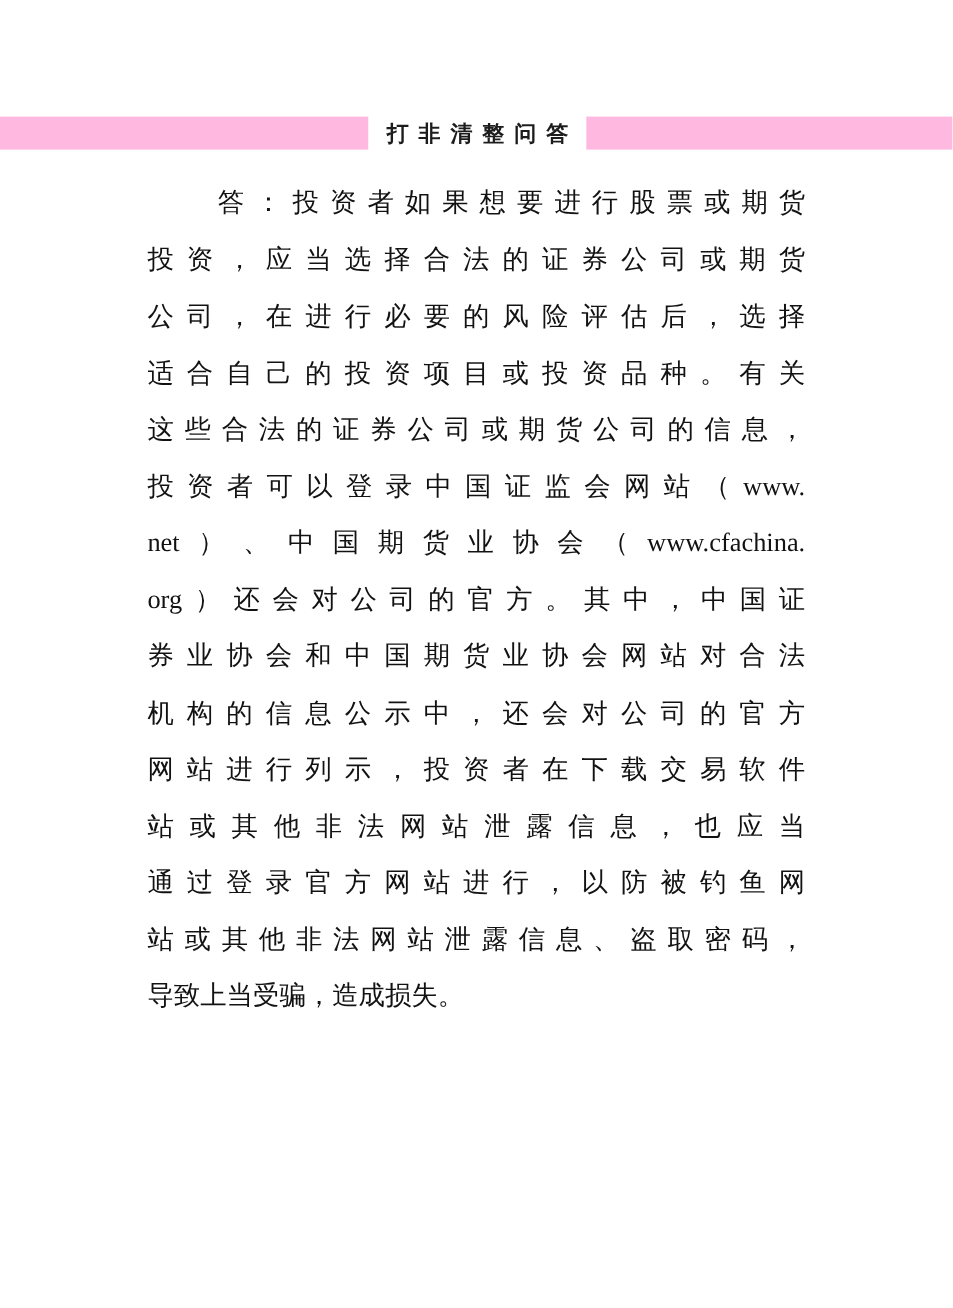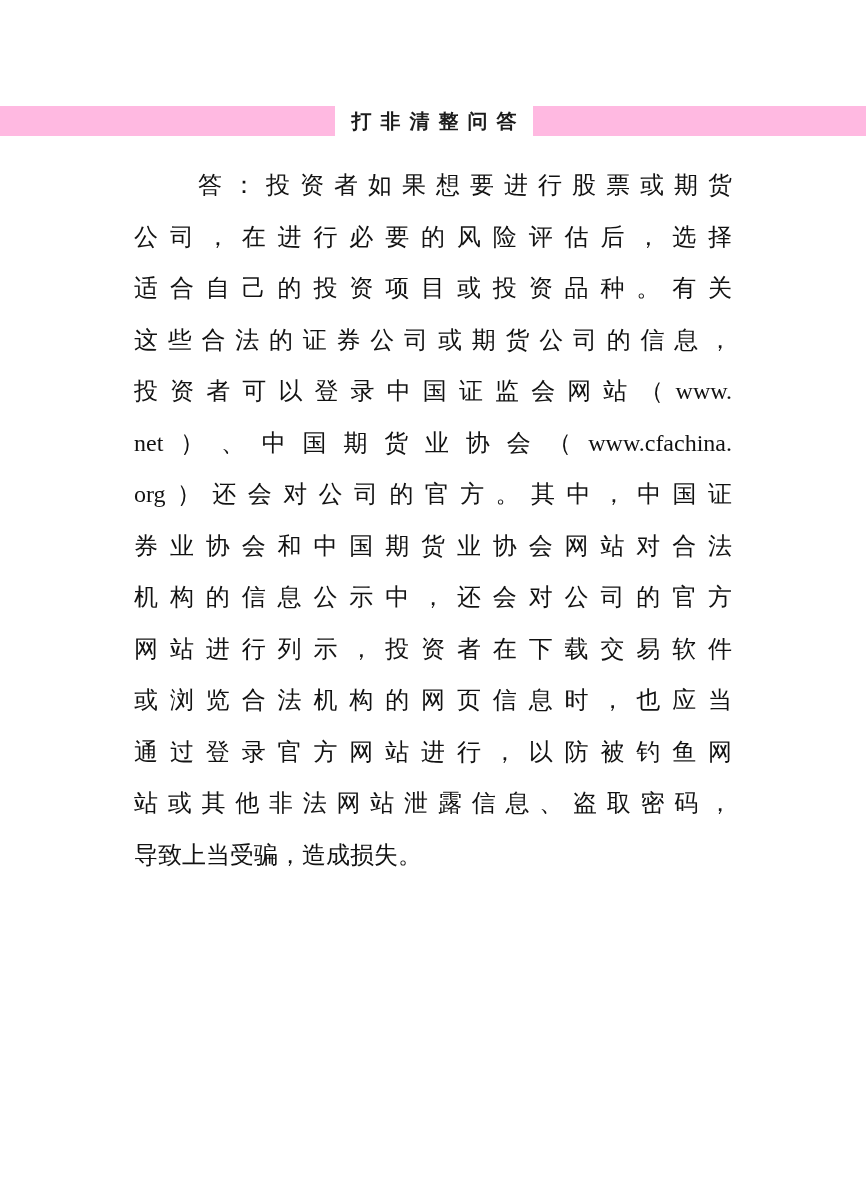--- a/index.html
+++ b/index.html
@@ -60,30 +60,31 @@
   <div class="header-bar">
     <div class="bar-seg left"></div>
     <div class="title-box">
       <span class="header-title">打非清整问答</span>
     </div>
     <div class="bar-seg right"></div>
   </div>
 
   <div class="body-text">
     <div class="t-line indent">答：投资者如果想要进行股票或期货</div>
+    <div class="t-line">投资，应当选择合法的证券公司或期货</div>
     <div class="t-line">公司，在进行必要的风险评估后，选择</div>
     <div class="t-line">适合自己的投资项目或投资品种。有关</div>
     <div class="t-line">这些合法的证券公司或期货公司的信息，</div>
     <div class="t-line">投资者可以登录中国证监会网站（www.</div>
     <div class="t-line">net）、中国期货业协会（www.cfachina.</div>
     <div class="t-line">org）还会对公司的官方。其中，中国证</div>
     <div class="t-line">券业协会和中国期货业协会网站对合法</div>
     <div class="t-line">机构的信息公示中，还会对公司的官方</div>
     <div class="t-line">网站进行列示，投资者在下载交易软件</div>
-    <div class="t-line">或浏览合法机构的网页信息时，也应当</div>
+    <div class="t-line">站或其他非法网站泄露信息，也应当</div>
     <div class="t-line">通过登录官方网站进行，以防被钓鱼网</div>
     <div class="t-line">站或其他非法网站泄露信息、盗取密码，</div>
     <div class="t-line last">导致上当受骗，造成损失。</div>
   </div>
 
   <div class="page-number">— 20 —</div>
 
   <div class="footer-bar"></div>
 
 </div>

